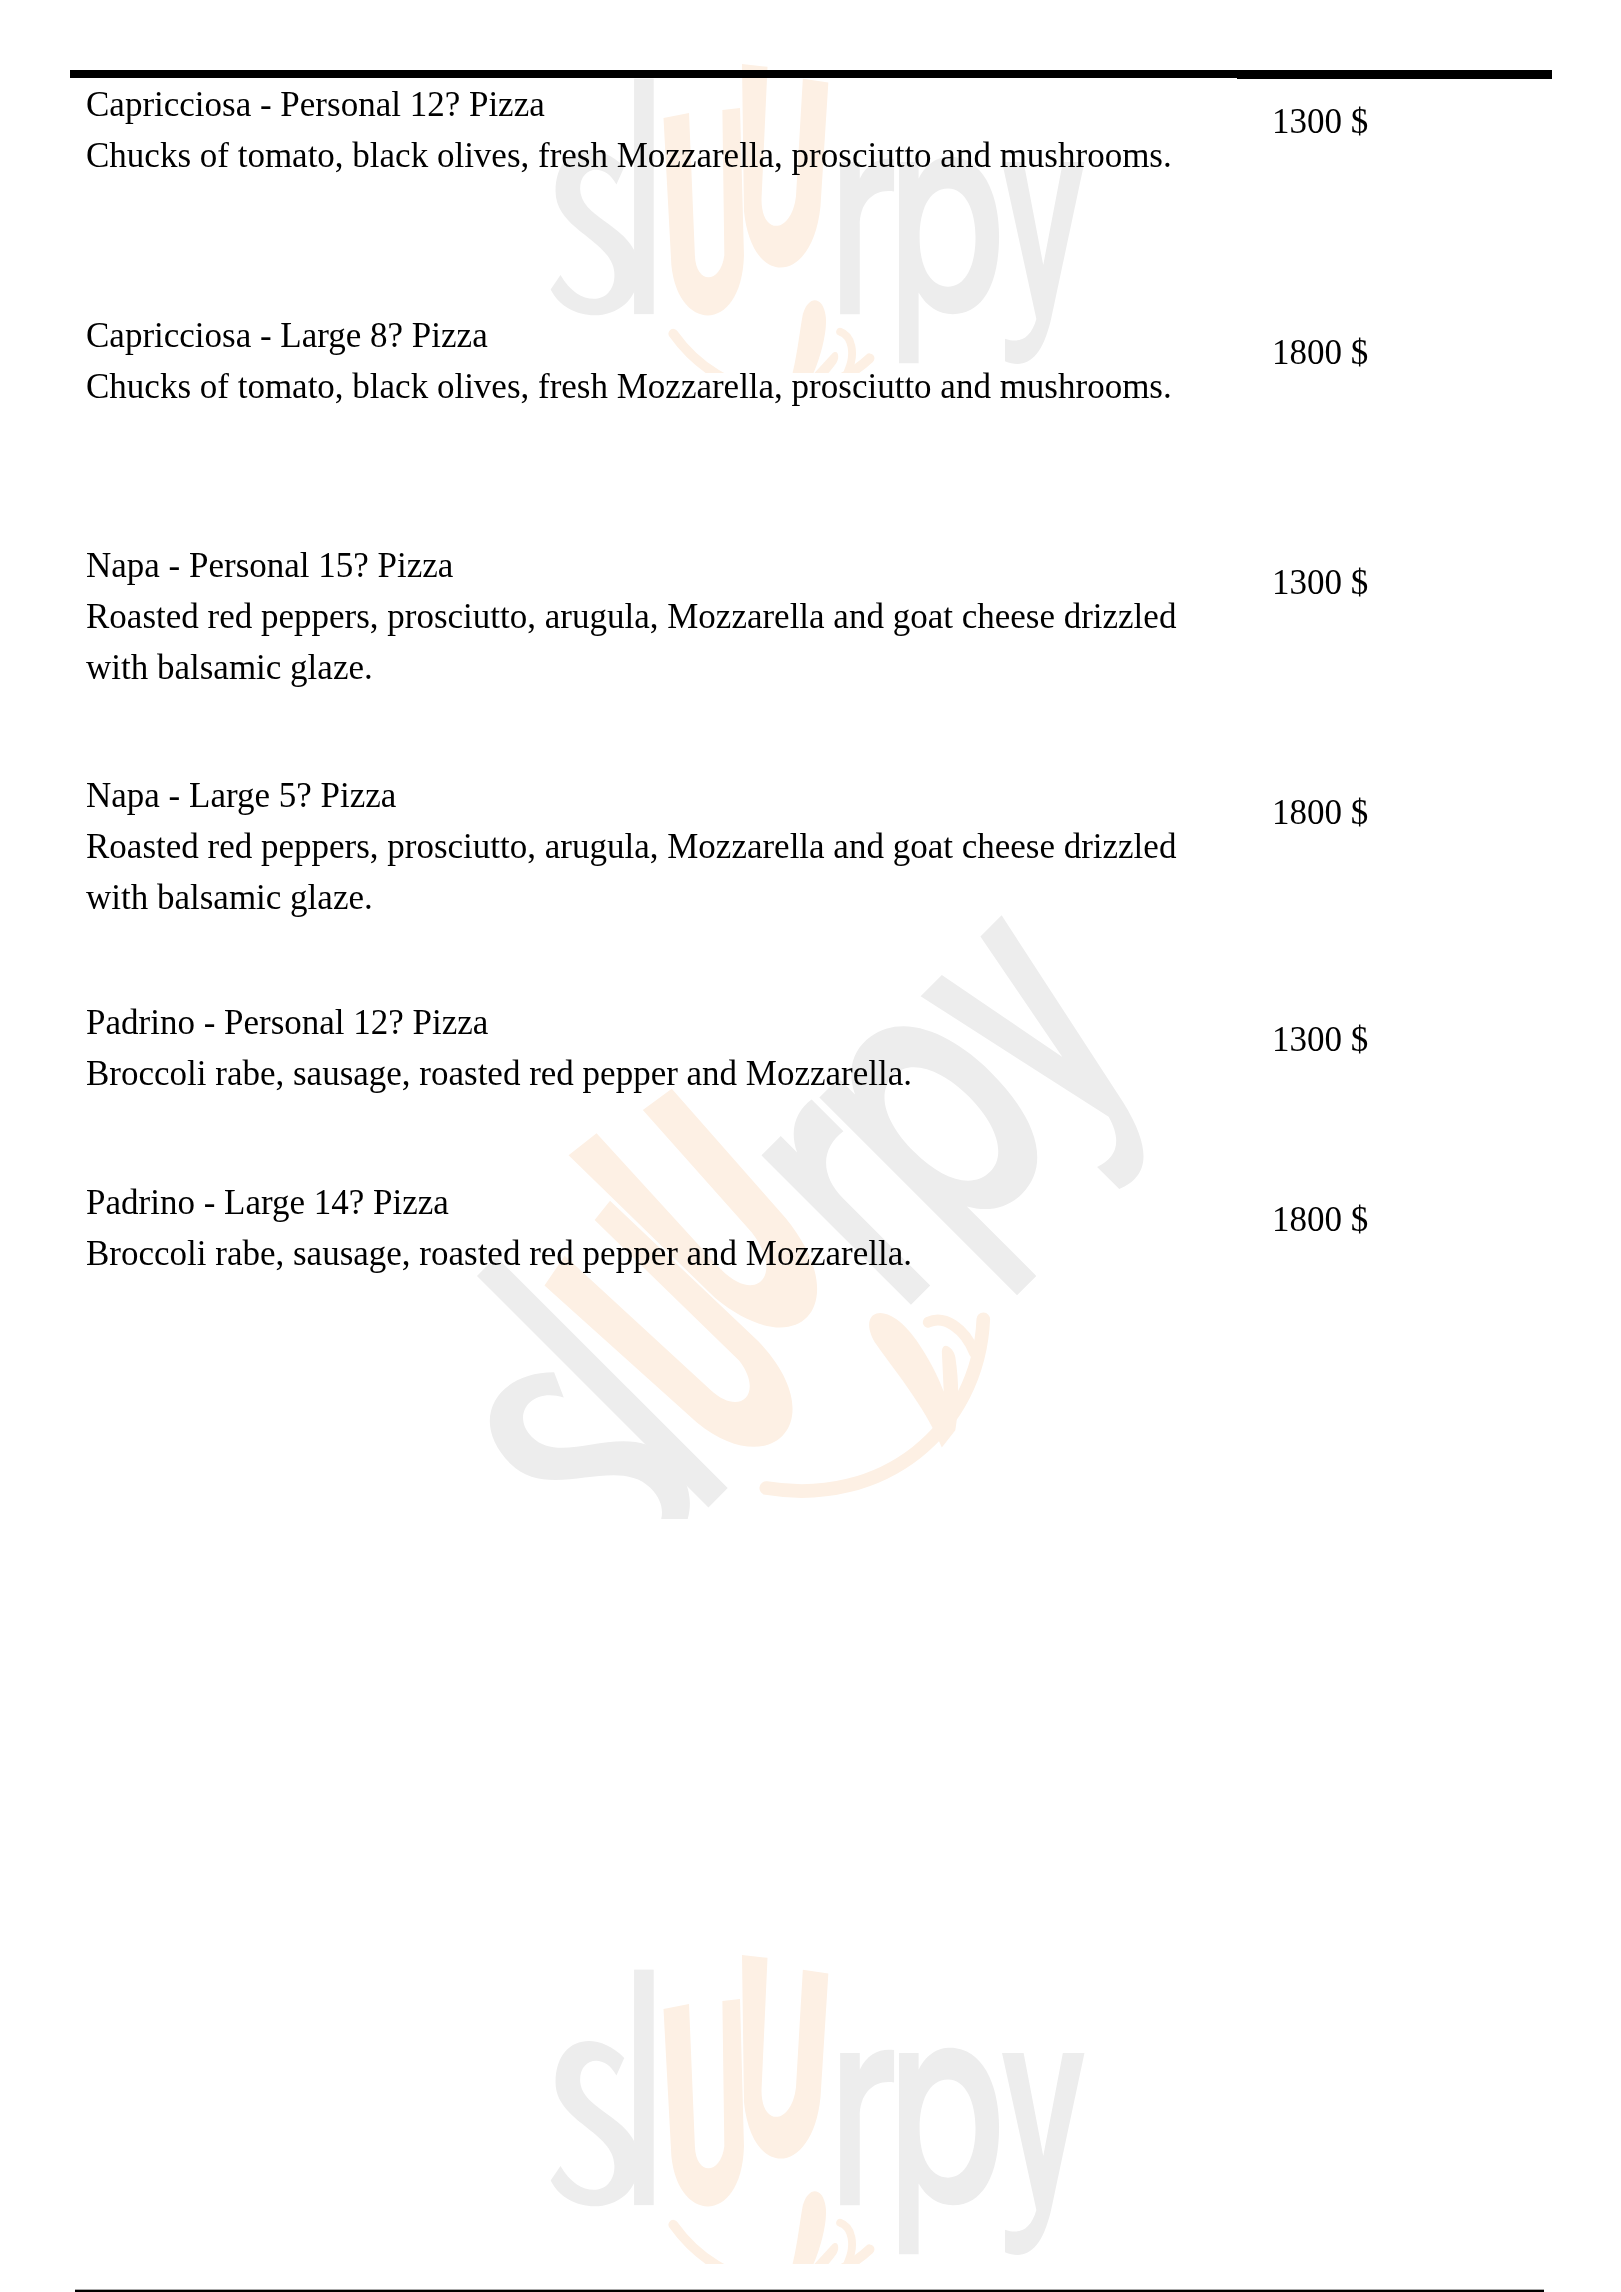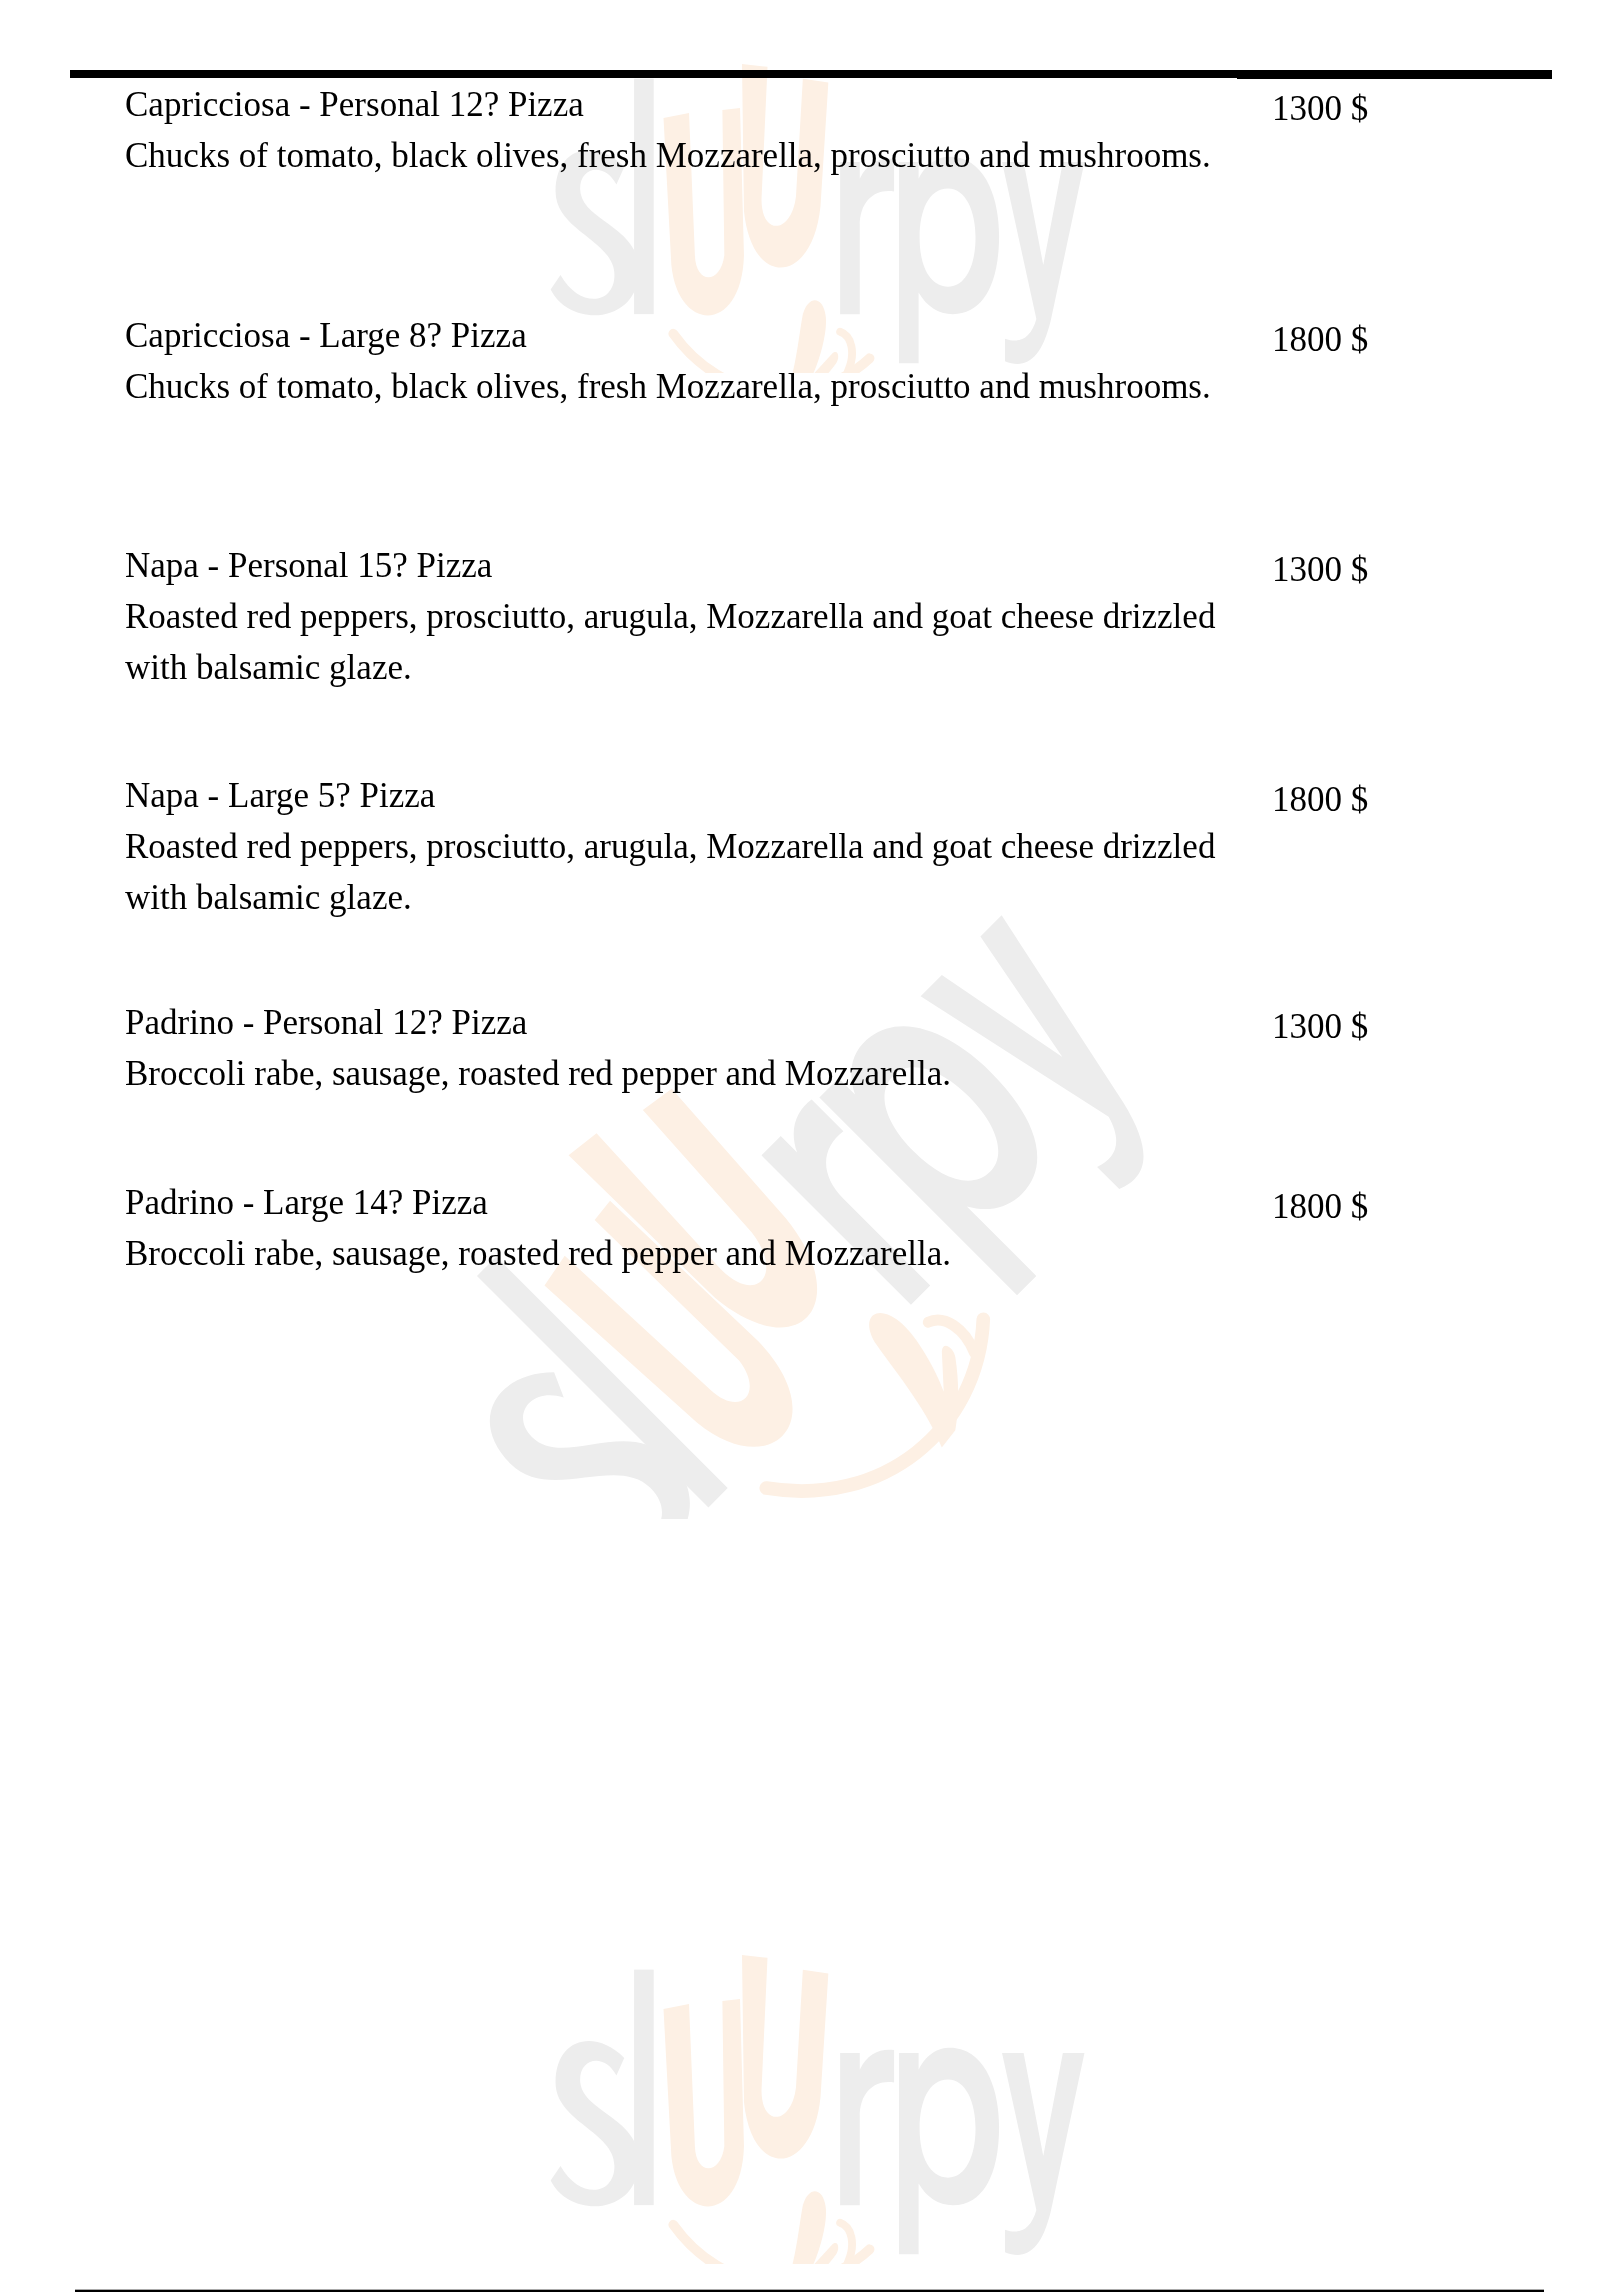--- a/index.html
+++ b/index.html
@@ -64,26 +64,25 @@
       position: absolute;
       left: 86px;
       top: 0;
       width: 1157px;
       font-size: 35px;
       line-height: 51px;
       white-space: normal;
     }
     .item-title, .item-desc {
       display: block;
-      margin-left: 39px;
     }
     .item-price {
       position: absolute;
       left: 1272px;
-      top: 4px;
+      top: 17px;
       font-size: 35px;
       line-height: 51px;
       white-space: nowrap;
     }
   </style>
 </head>
 <body>
 
 <svg width="0" height="0" style="position:absolute" aria-hidden="true">
   <defs>

